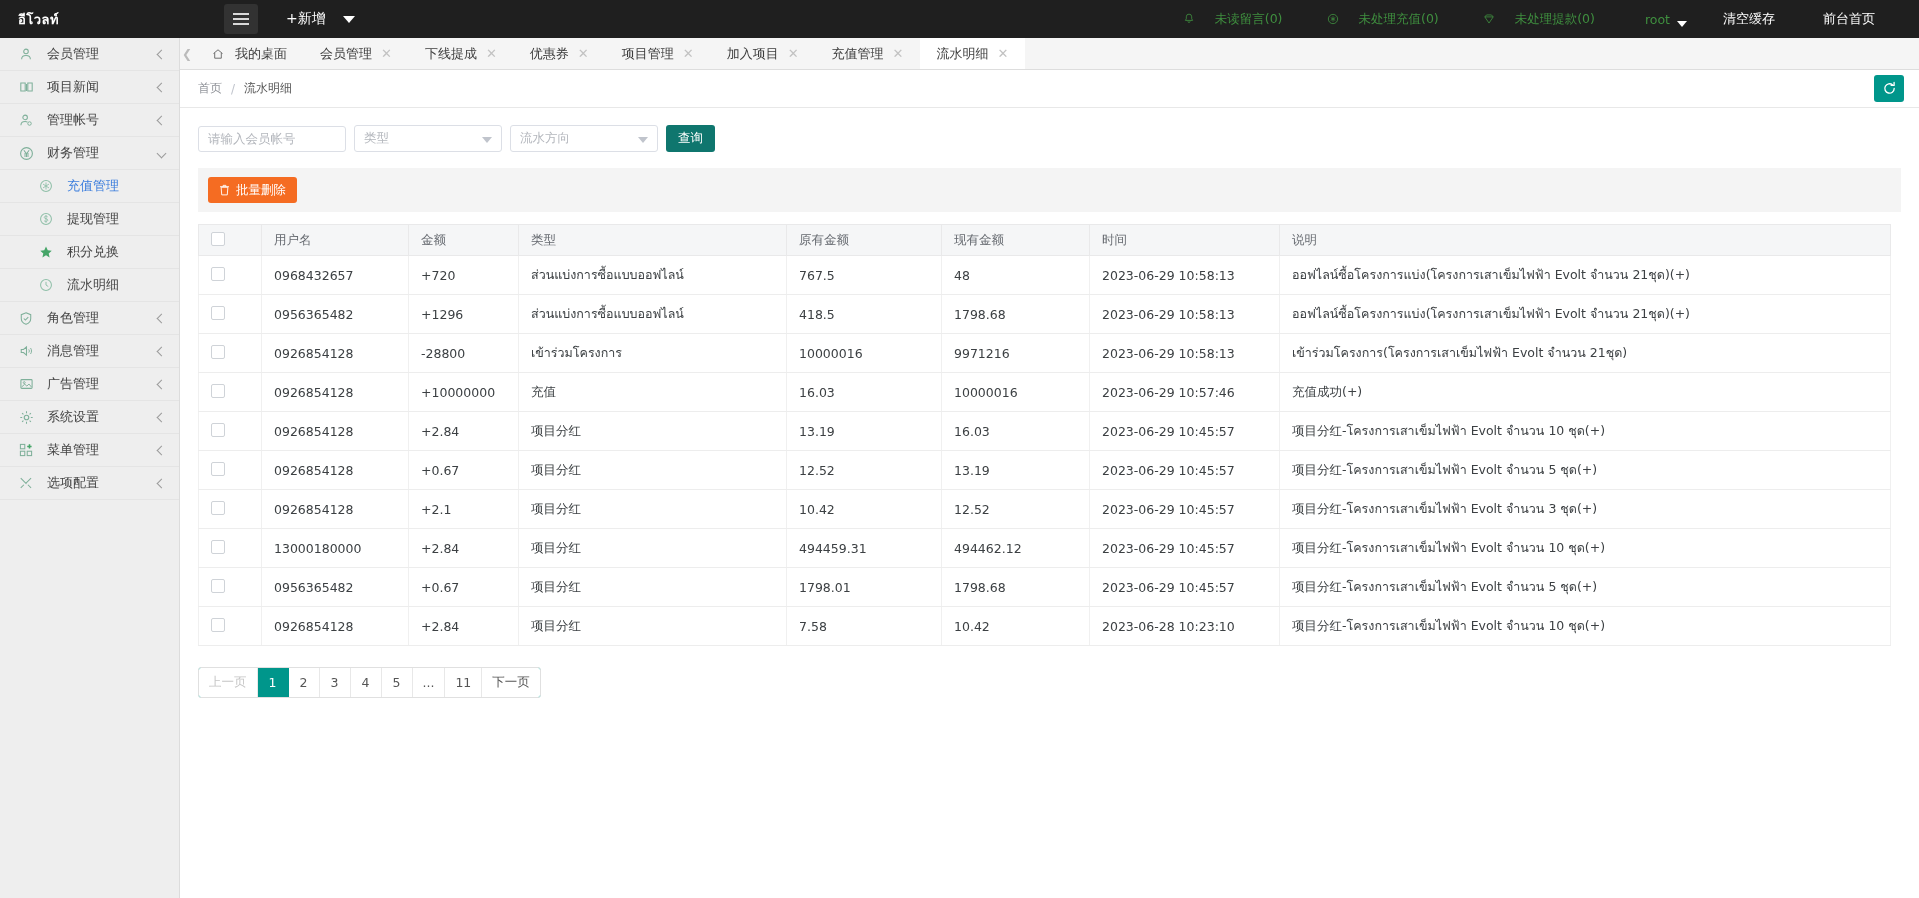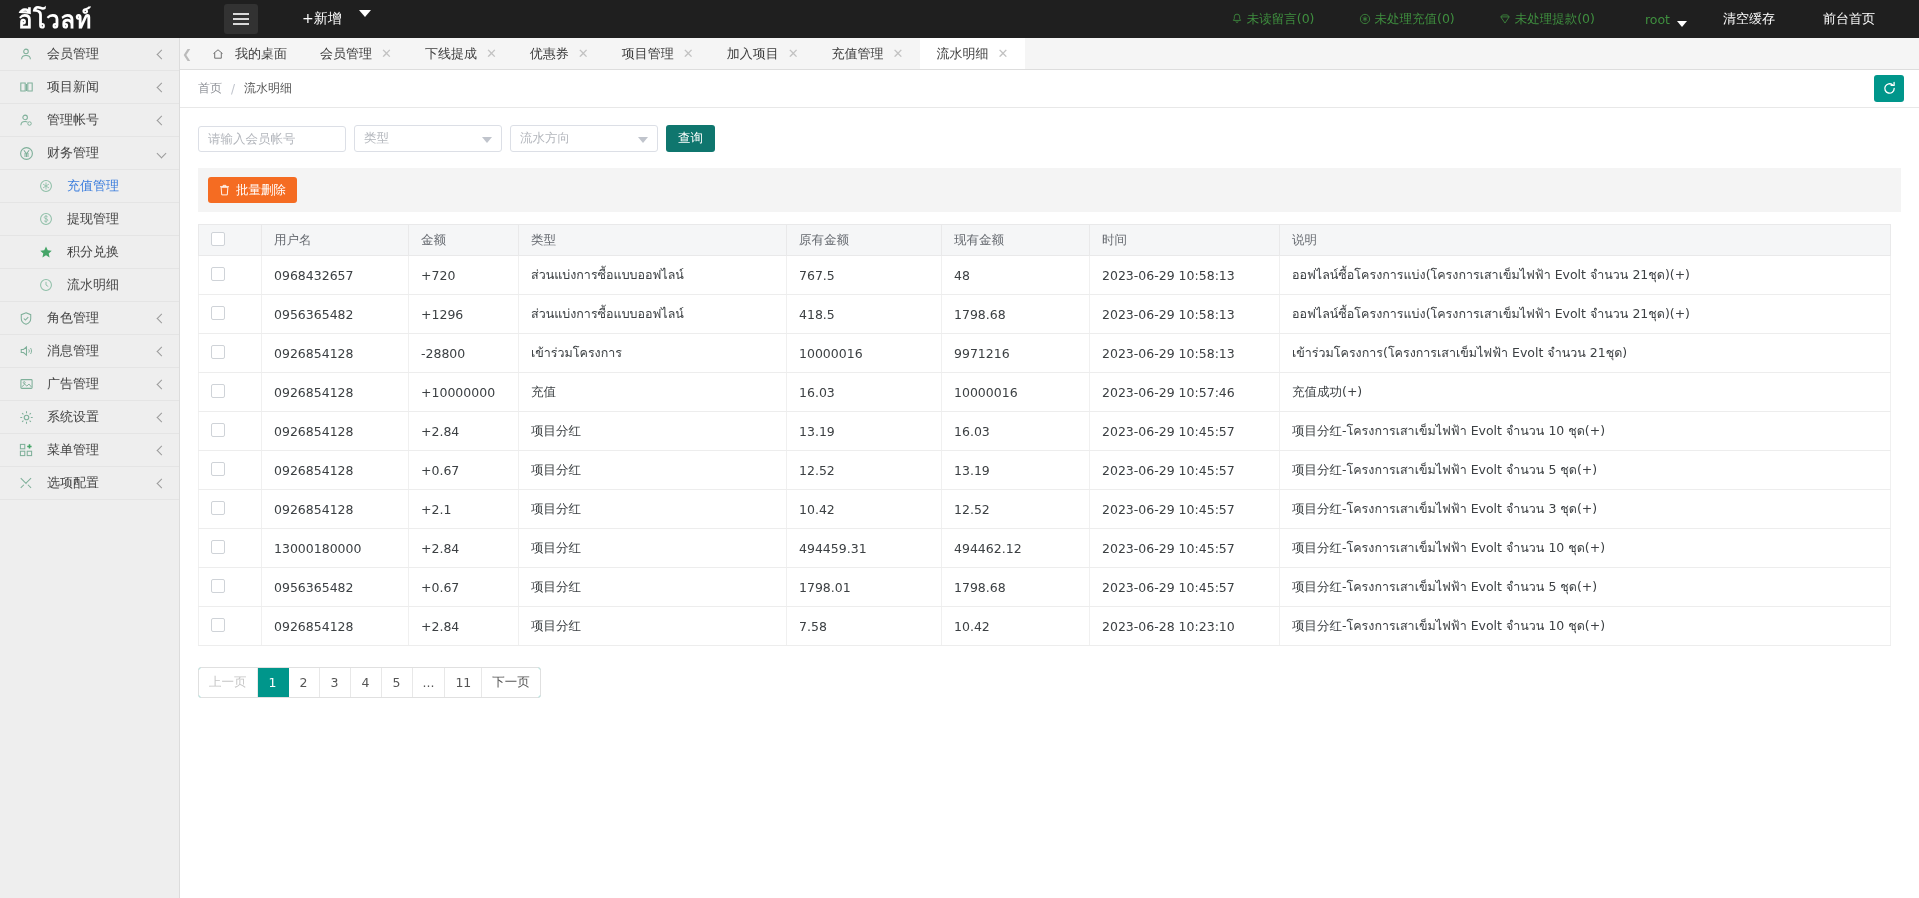--- a/index.html
+++ b/index.html
@@ -19,60 +19,60 @@
     position: absolute; top: 0; left: 0;
     width: 1919px; height: 38px;
     background: #1f1f1f;
     display: flex; align-items: center;
   }
   .brand {
     width: 220px; height: 38px;
     display: flex; align-items: center;
     padding-left: 18px;
     color: #ffffff;
-    font-size: 24px;
+    font-size: 13px;
     font-weight: bold;
     letter-spacing: .5px;
   }
   .hamburger {
     margin-left: 4px;
     width: 34px; height: 30px;
     background: #323232;
     border-radius: 3px;
     display: flex; flex-direction: column;
     align-items: center; justify-content: center;
     gap: 3px;
     cursor: pointer;
   }
   .hamburger i { display:block; width: 16px; height: 2px; background: #d9d9d9; }
   .addnew {
-    margin-left: 44px;
+    margin-left: 28px;
     color: #ffffff;
     font-size: 14px;
-    display: flex; gap: 17px;
+    display: flex; align-items: center; gap: 17px;
     cursor: pointer;
   }
   .caret-down {
     width: 0; height: 0;
     border-left: 6px solid transparent;
     border-right: 6px solid transparent;
     border-top: 7px solid #ffffff;
   }
   .top-right {
     margin-left: auto;
     display: flex; align-items: center;
     gap: 0px;
     padding-right: 20px;
     height: 38px;
   }
   .top-right .notif {
     color: #3f8f3f;
     font-size: 12.5px;
     padding: 0 22px;
-    display: flex; align-items: center; gap: 4px;
+    display: flex; align-items: center; gap: 20px;
     cursor: pointer;
     white-space: nowrap;
   }
   .top-right .notif svg { display:block; }
   .top-right .userbox {
     color: #3f8f3f;
     font-size: 12.5px;
     padding: 0 12px 0 28px;
     display: flex; align-items: flex-end; gap: 7px;
     cursor: pointer;

